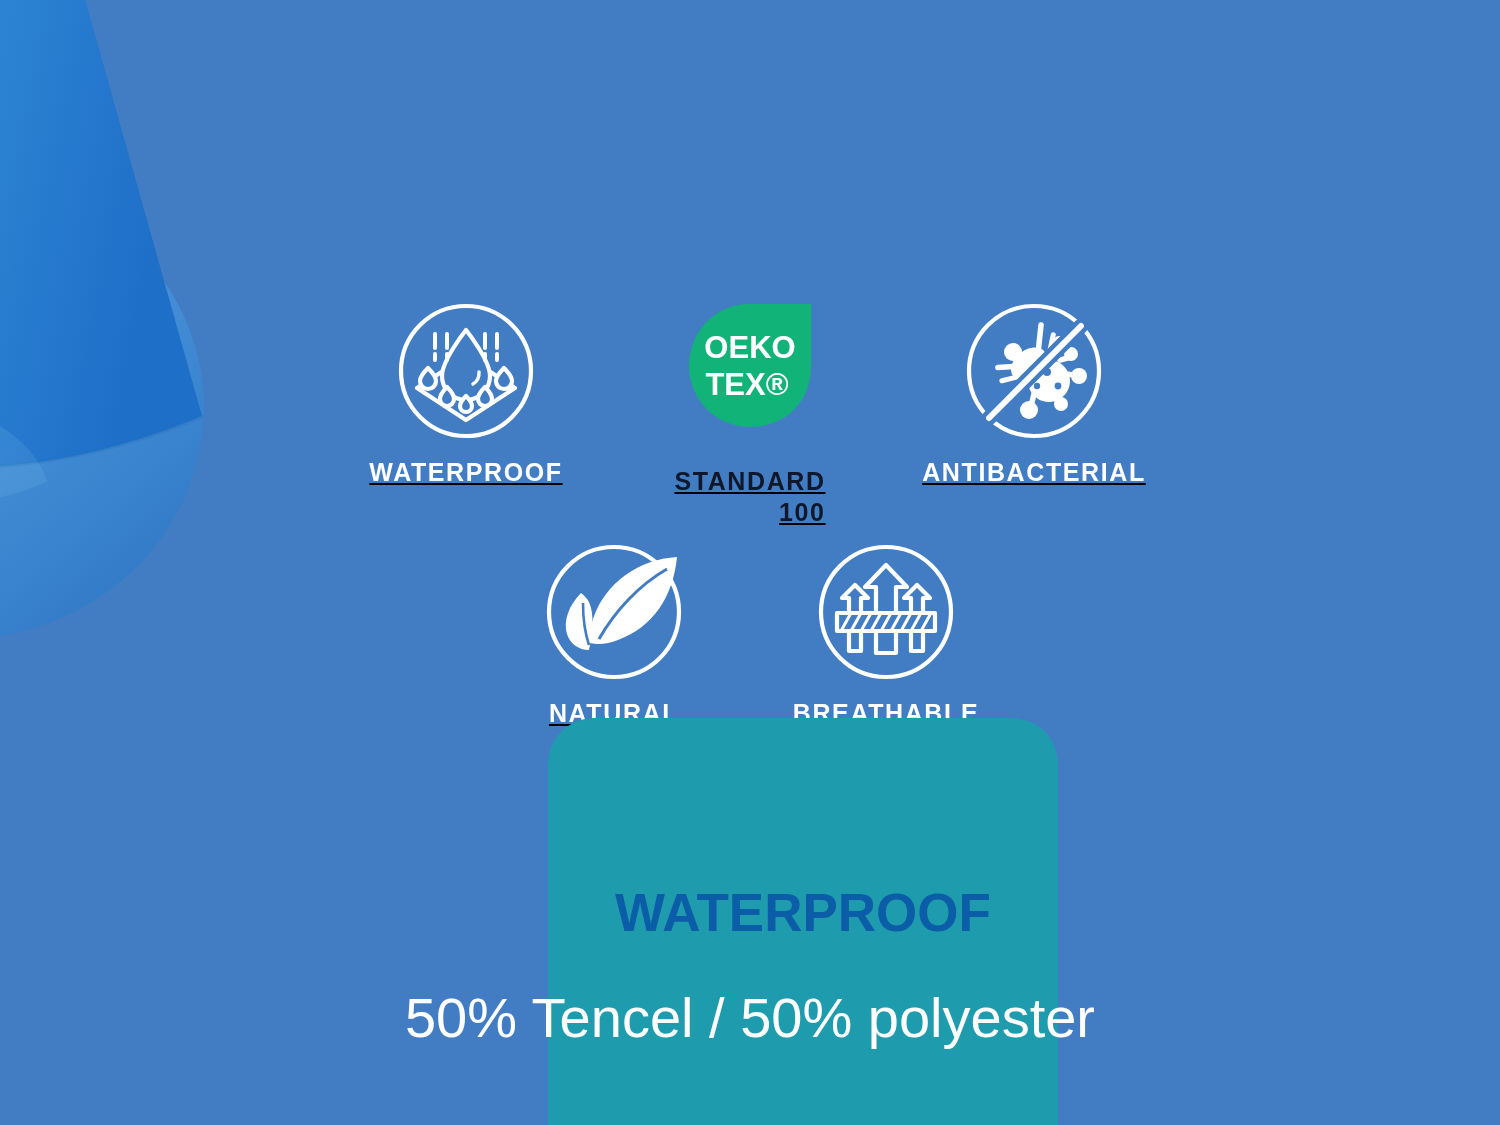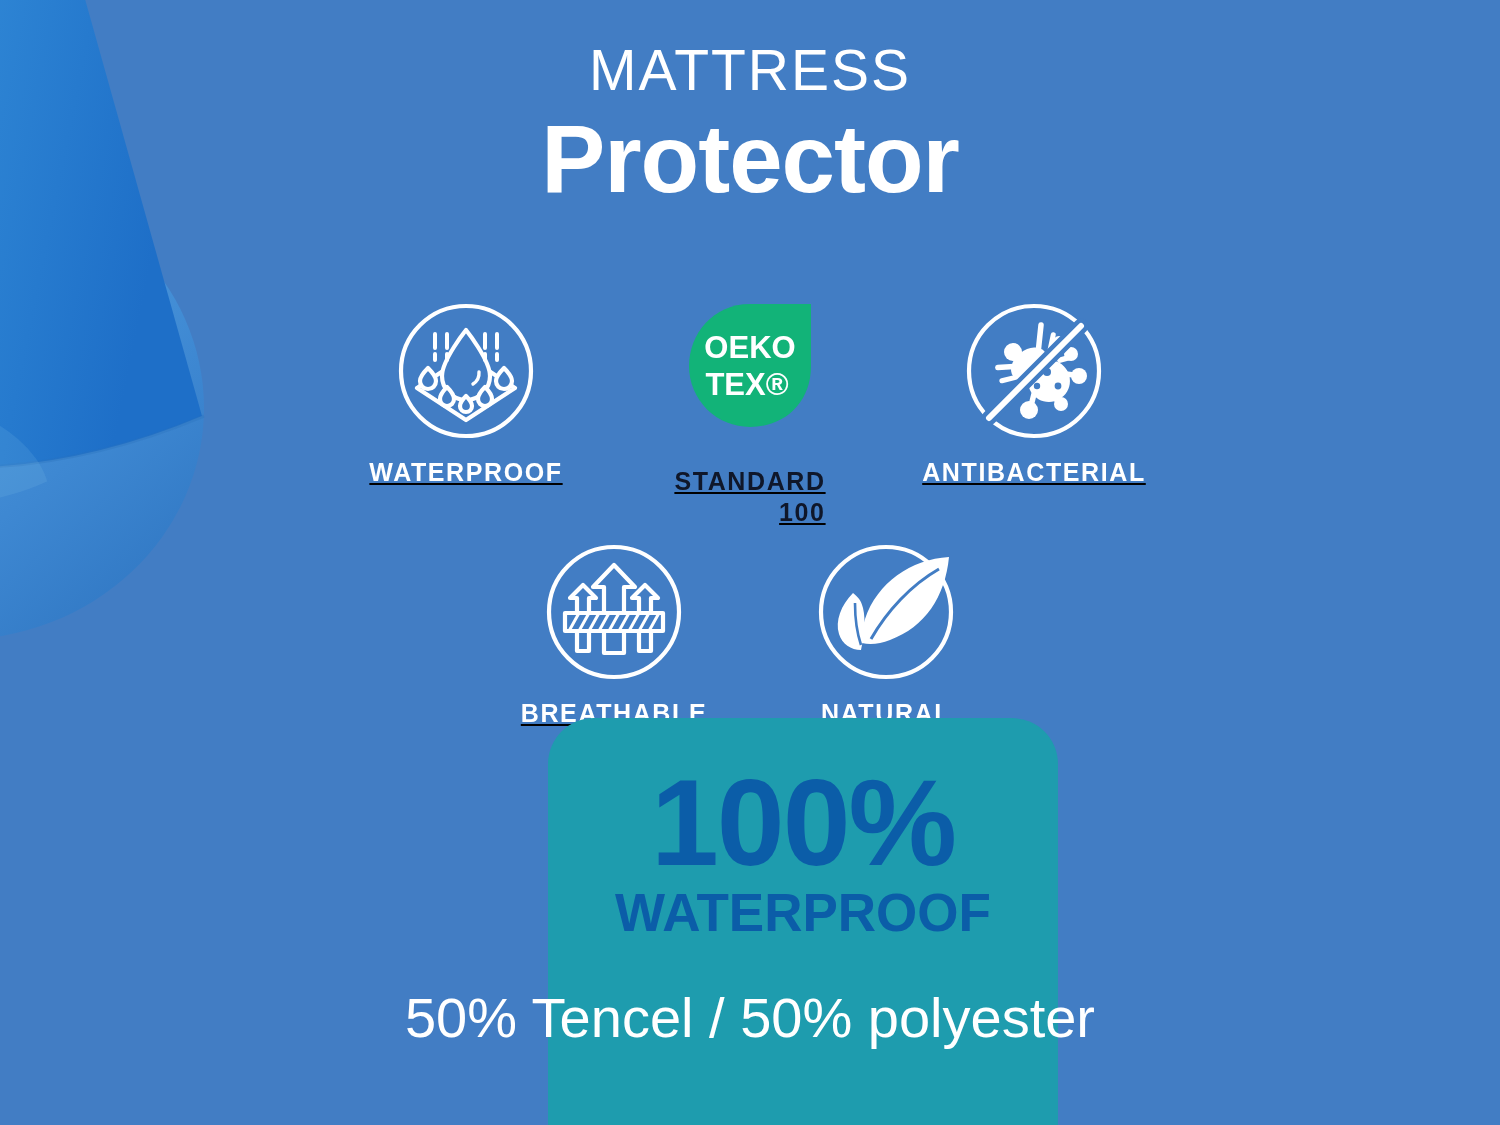--- a/index.html
+++ b/index.html
@@ -101,24 +101,20 @@
 
       <path d="M 150 0 L 90 470 L 20 470 L 78 0 Z" fill="url(#gStreak)" opacity="0.85"></path>
       <path d="M 55 0 L -12 470 L -58 470 L 6 0 Z" fill="url(#gStreak)" opacity="0.5"></path>
 
       <g clip-path="url(#clipBulb)">
         <ellipse cx="10" cy="640" rx="190" ry="110" fill="#8FCFF0" opacity="0.13"></ellipse>
       </g>
     </svg>
   </div>
 
-  <div class="headings">
-    <div class="kicker">MATTRESS</div>
-    <div class="title">Protector</div>
-  </div>
 
   <div class="features">
 
     <div class="frow frow1">
 
       <div class="feature">
         <div class="ficon">
           <svg viewBox="0 0 142 142" fill="none" stroke="#ffffff" stroke-width="4.2" stroke-linecap="round" stroke-linejoin="round">
             <circle cx="71" cy="71" r="65"></circle>
 
@@ -189,59 +185,58 @@
         </div>
         <div class="flabel">ANTIBACTERIAL</div>
       </div>
 
     </div>
 
     <div class="frow frow2">
 
       <div class="feature">
         <div class="ficon">
+          <svg viewBox="0 0 142 142">
+            <circle cx="71" cy="71" r="65" fill="none" stroke="#ffffff" stroke-width="4.2"></circle>
+            <g fill="#ffffff">
+
+              <path d="M 134 16 C 96 18 62 42 50 78 c -3 9 -4 17 -3 24 c 8 2 18 1 28 -3 C 110 86 130 56 134 16 Z"></path>
+
+              <path d="M 38 52 C 26 64 20 80 24 93 c 3 10 12 16 22 16 c 3 -14 5 -30 2 -42 c -2 -8 -5 -11 -10 -15 Z"></path>
+            </g>
+            <path d="M 124 28 C 96 44 72 70 56 98" fill="none" stroke="#427DC4" stroke-width="3"></path>
+            <path d="M 40 62 C 40 78 42 92 46 104" fill="none" stroke="#427DC4" stroke-width="2.6"></path>
+          </svg>
+        </div>
+        <div class="flabel">NATURAL</div>
+      </div>
+
+      <div class="feature">
+        <div class="ficon">
           <svg viewBox="0 0 142 142" fill="none" stroke="#ffffff" stroke-width="4.2" stroke-linecap="round" stroke-linejoin="round">
             <circle cx="71" cy="71" r="65"></circle>
 
             <path d="M 71 24 L 92 46 L 81 46 L 81 112 L 61 112 L 61 46 L 50 46 Z" fill="#427DC4"></path>
 
             <path d="M 40 44 L 53 57 L 46 57 L 46 110 L 34 110 L 34 57 L 27 57 Z" fill="#427DC4"></path>
 
             <path d="M 102 44 L 115 57 L 108 57 L 108 110 L 96 110 L 96 57 L 89 57 Z" fill="#427DC4"></path>
 
             <rect x="22" y="72" width="98" height="18" fill="#427DC4"></rect>
             <g stroke-width="3">
               <path d="M 26 90 L 36 72 M 36 90 L 46 72 M 46 90 L 56 72 M 56 90 L 66 72 M 66 90 L 76 72
                        M 76 90 L 86 72 M 86 90 L 96 72 M 96 90 L 106 72 M 106 90 L 116 72"></path>
             </g>
           </svg>
         </div>
         <div class="flabel">BREATHABLE</div>
       </div>
 
-      <div class="feature">
-        <div class="ficon">
-          <svg viewBox="0 0 142 142">
-            <circle cx="71" cy="71" r="65" fill="none" stroke="#ffffff" stroke-width="4.2"></circle>
-            <g fill="#ffffff">
-
-              <path d="M 134 16 C 96 18 62 42 50 78 c -3 9 -4 17 -3 24 c 8 2 18 1 28 -3 C 110 86 130 56 134 16 Z"></path>
-
-              <path d="M 38 52 C 26 64 20 80 24 93 c 3 10 12 16 22 16 c 3 -14 5 -30 2 -42 c -2 -8 -5 -11 -10 -15 Z"></path>
-            </g>
-            <path d="M 124 28 C 96 44 72 70 56 98" fill="none" stroke="#427DC4" stroke-width="3"></path>
-            <path d="M 40 62 C 40 78 42 92 46 104" fill="none" stroke="#427DC4" stroke-width="2.6"></path>
-          </svg>
-        </div>
-        <div class="flabel">NATURAL</div>
-      </div>
-
     </div>
   </div>
 
   <div class="teal-panel">
-    <div class="pct">100%</div>
     <div class="pct-sub">WATERPROOF</div>
   </div>
 
   <div class="tagline">50% Tencel / 50% polyester</div>
 
 </div>
 
 </body></html>

